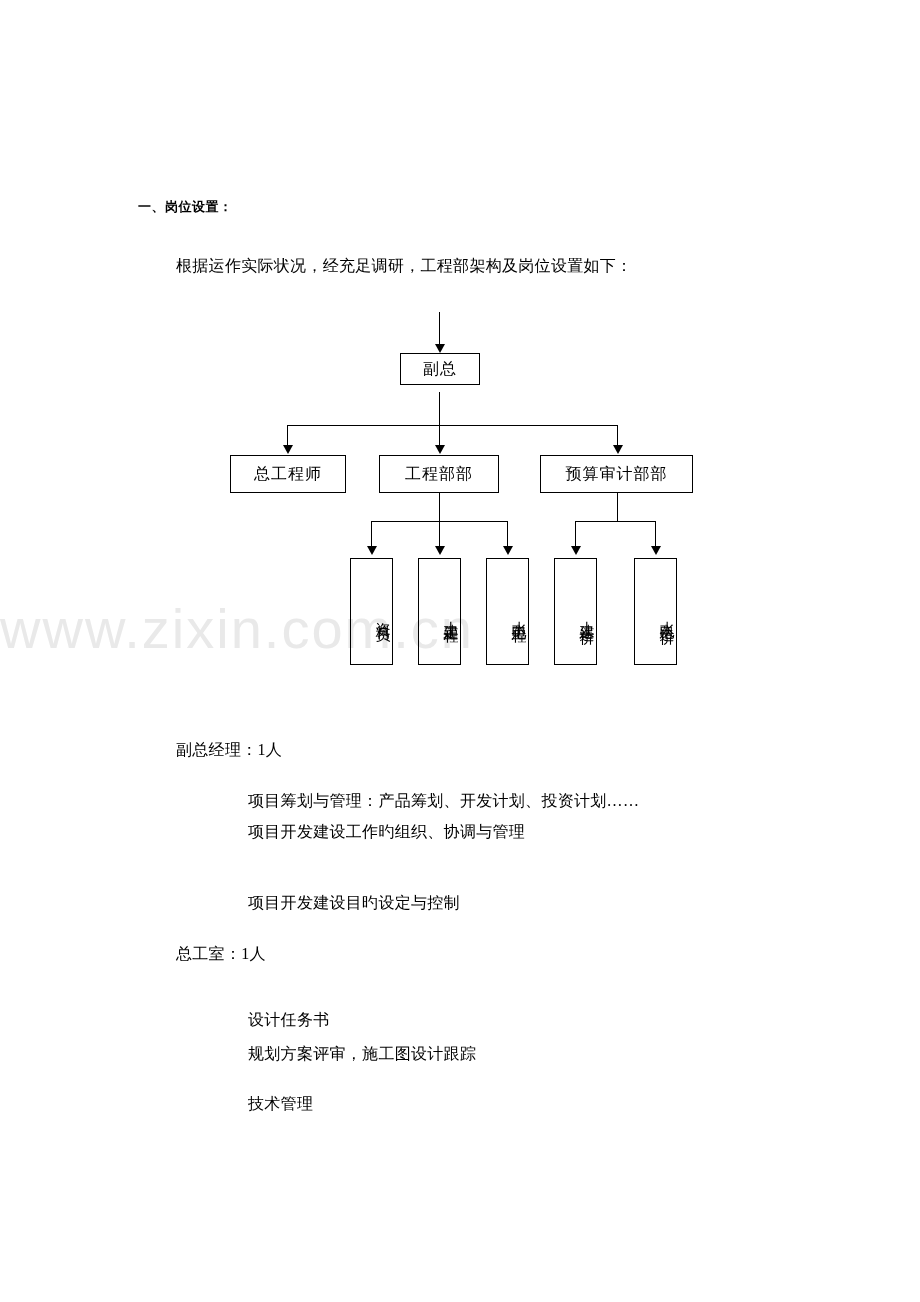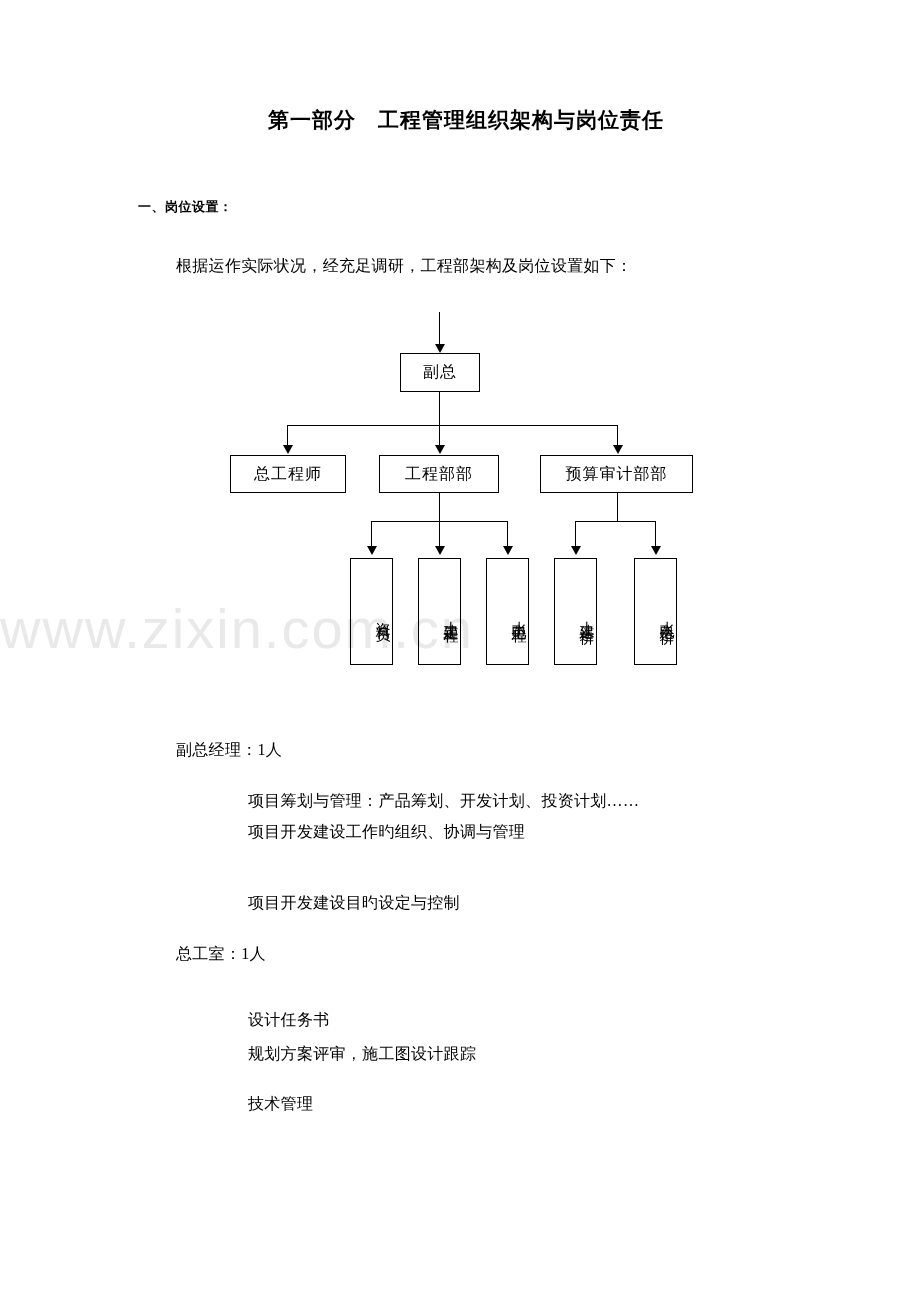--- a/index.html
+++ b/index.html
@@ -127,32 +127,31 @@
   .block-head { left: 176px; }
   .block-item { left: 248px; }
 </style>
 </head>
 <body>
 
 <div class="page">
 
   <div class="watermark">www.zixin.com.cn</div>
 
-  <div class="doc-title">第一部分　工程管理组织架构与岗位责任</div>
 
   <div class="section-heading">一、岗位设置：</div>
 
   <div class="body-line lead-in">根据运作实际状况，经充足调研，工程部架构及岗位设置如下：</div>
 
   <div class="org-chart">
 
     <div class="conn conn-v" style="left:439px; top:12px; height:34px;"></div>
     <div class="arrow-down" style="left:435px; top:44px;"></div>
 
-    <div class="node" style="left:400px; top:53px; width:80px; height:39px;">
+    <div class="node" style="left:400px; top:53px; width:80px; height:32px;">
       <span>副总</span>
     </div>
 
     <div class="conn conn-v" style="left:439px; top:92px; height:33px;"></div>
 
     <div class="conn conn-h" style="left:287px; top:125px; width:331px;"></div>
 
     <div class="conn conn-v" style="left:287px; top:125px; height:22px;"></div>
     <div class="arrow-down" style="left:283px; top:145px;"></div>
 

